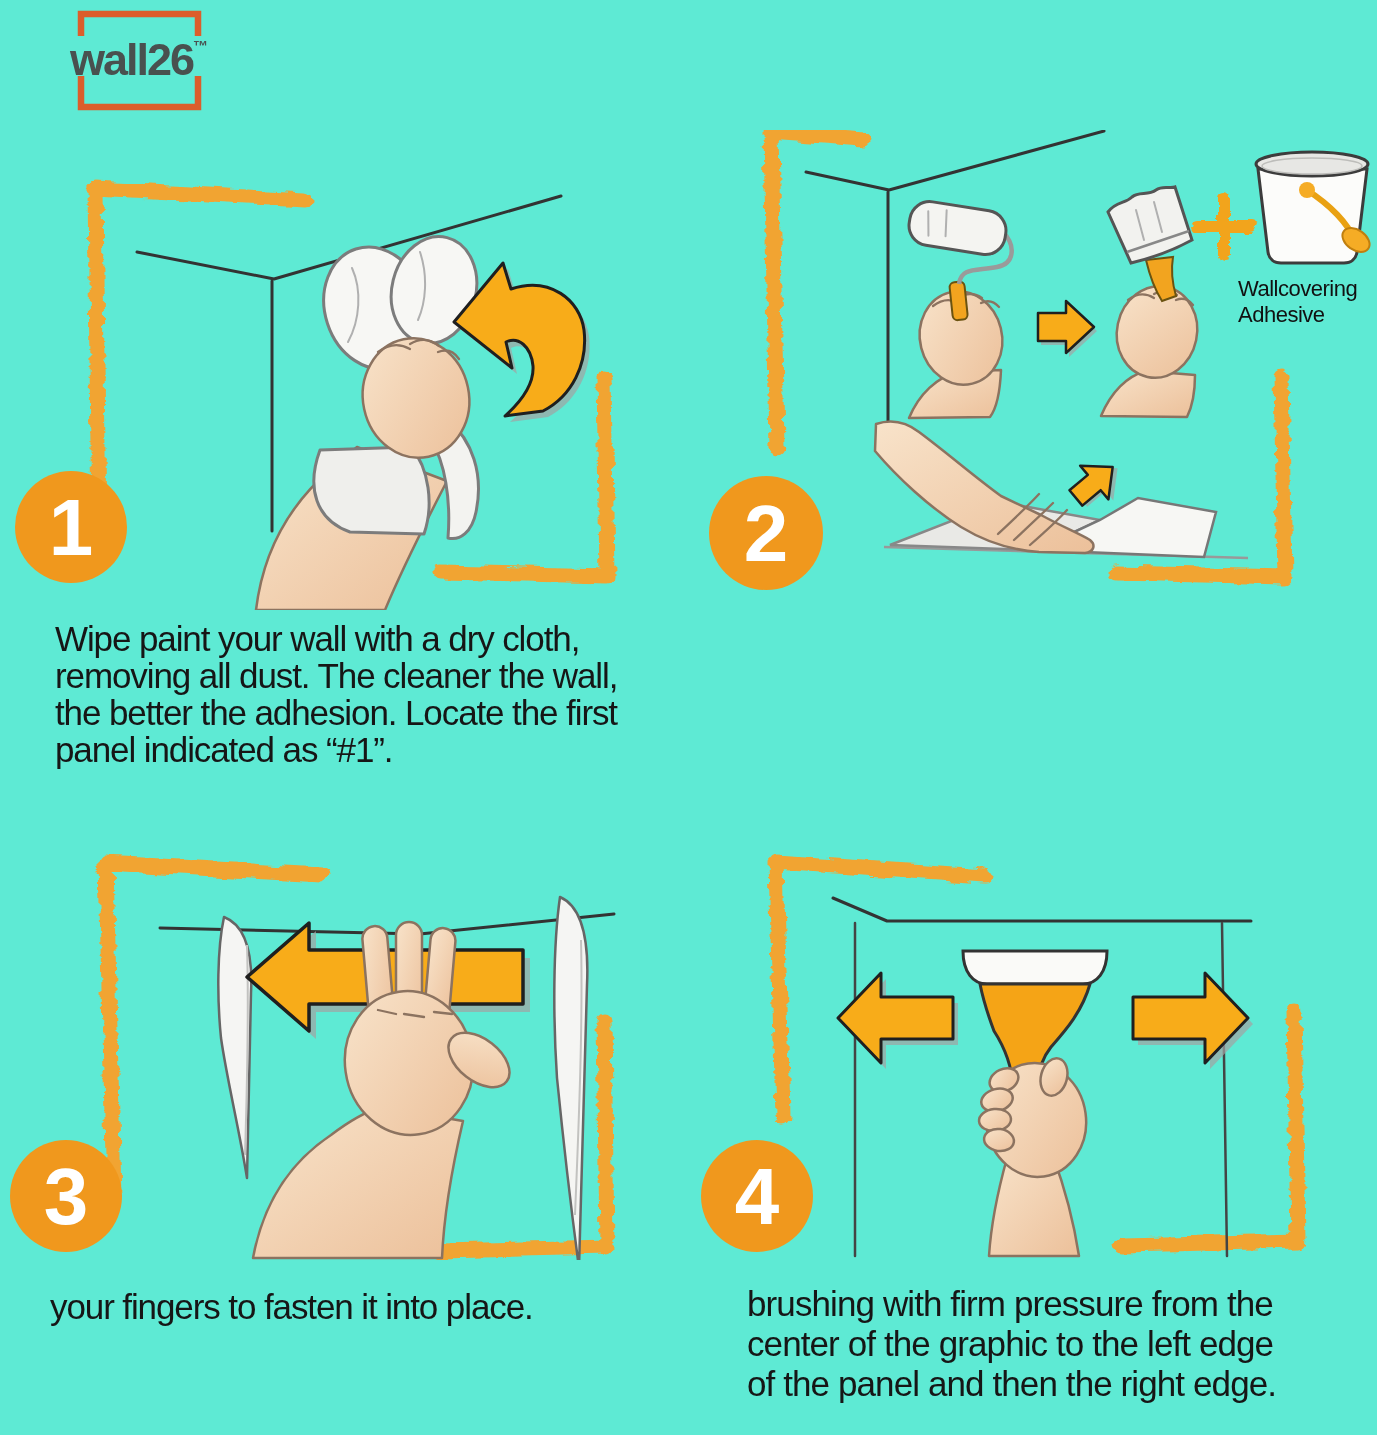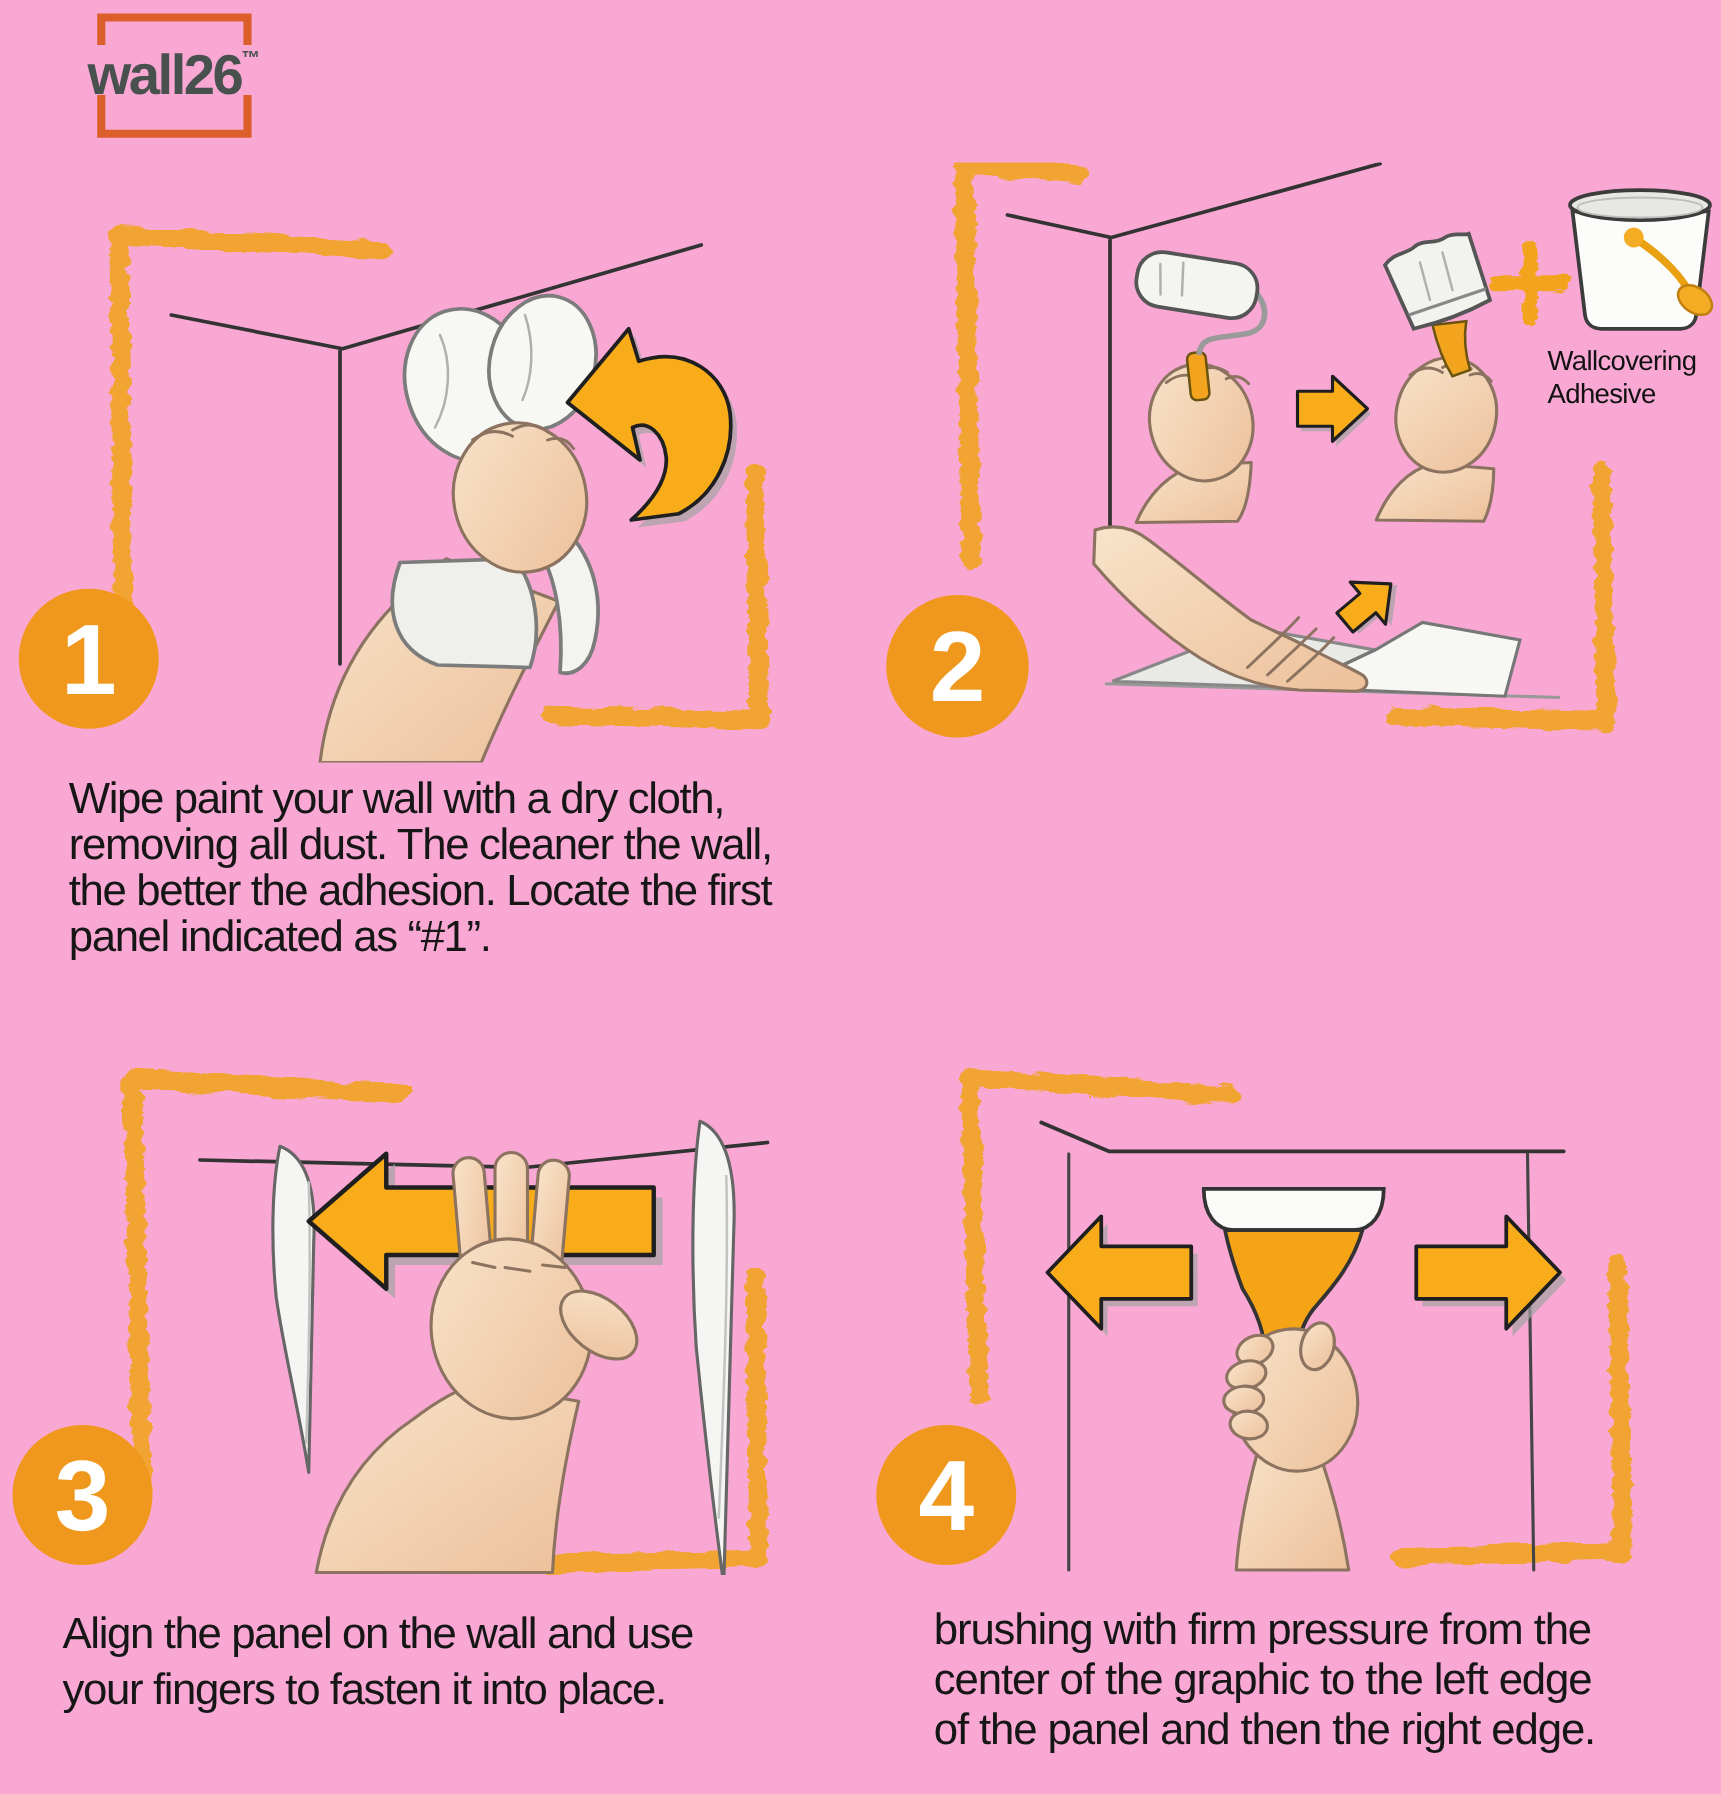--- a/index.html
+++ b/index.html
@@ -1,16 +1,16 @@
 <!DOCTYPE html>
 <html><head>
 <meta charset="utf-8">
 <style>
   html,body{margin:0;padding:0;background:#fff;}
-  .page{position:relative;width:1377px;height:1435px;background:#f9a8d4;overflow:hidden;
+  .page{position:relative;width:1377px;height:1435px;background:#5eead4;overflow:hidden;
         font-family:"Liberation Sans",sans-serif;color:#161616;}
   .title{position:absolute;left:276px;top:22px;font-size:95px;font-weight:500;
          letter-spacing:-5px;line-height:1;color:#0d0d0d;white-space:nowrap;}
   .logo-frame{position:absolute;left:70px;top:4px;}
   .logo-text{position:absolute;left:70px;top:37px;font-size:45px;font-weight:700;
              letter-spacing:-2px;line-height:1;color:#49514F;white-space:nowrap;}
   .logo-tm{font-size:15px;vertical-align:24px;letter-spacing:0;}
   .illus{position:absolute;}
   .step-text{position:absolute;}
   .step-text div{white-space:nowrap;}
@@ -220,21 +220,20 @@
 
   <div class="step-text s1">
     <div>Wipe paint your wall with a dry cloth,</div>
     <div>removing all dust. The cleaner the wall,</div>
     <div>the better the adhesion. Locate the first</div>
     <div>panel indicated as “#1”.</div>
   </div>
 
 
   <div class="step-text s3">
-    <div>Align the panel on the wall and use</div>
     <div>your fingers to fasten it into place.</div>
   </div>
 
   <div class="step-text s4">
     <div>brushing with firm pressure from the</div>
     <div>center of the graphic to the left edge</div>
     <div>of the panel and then the right edge.</div>
   </div>
 
 </div>

